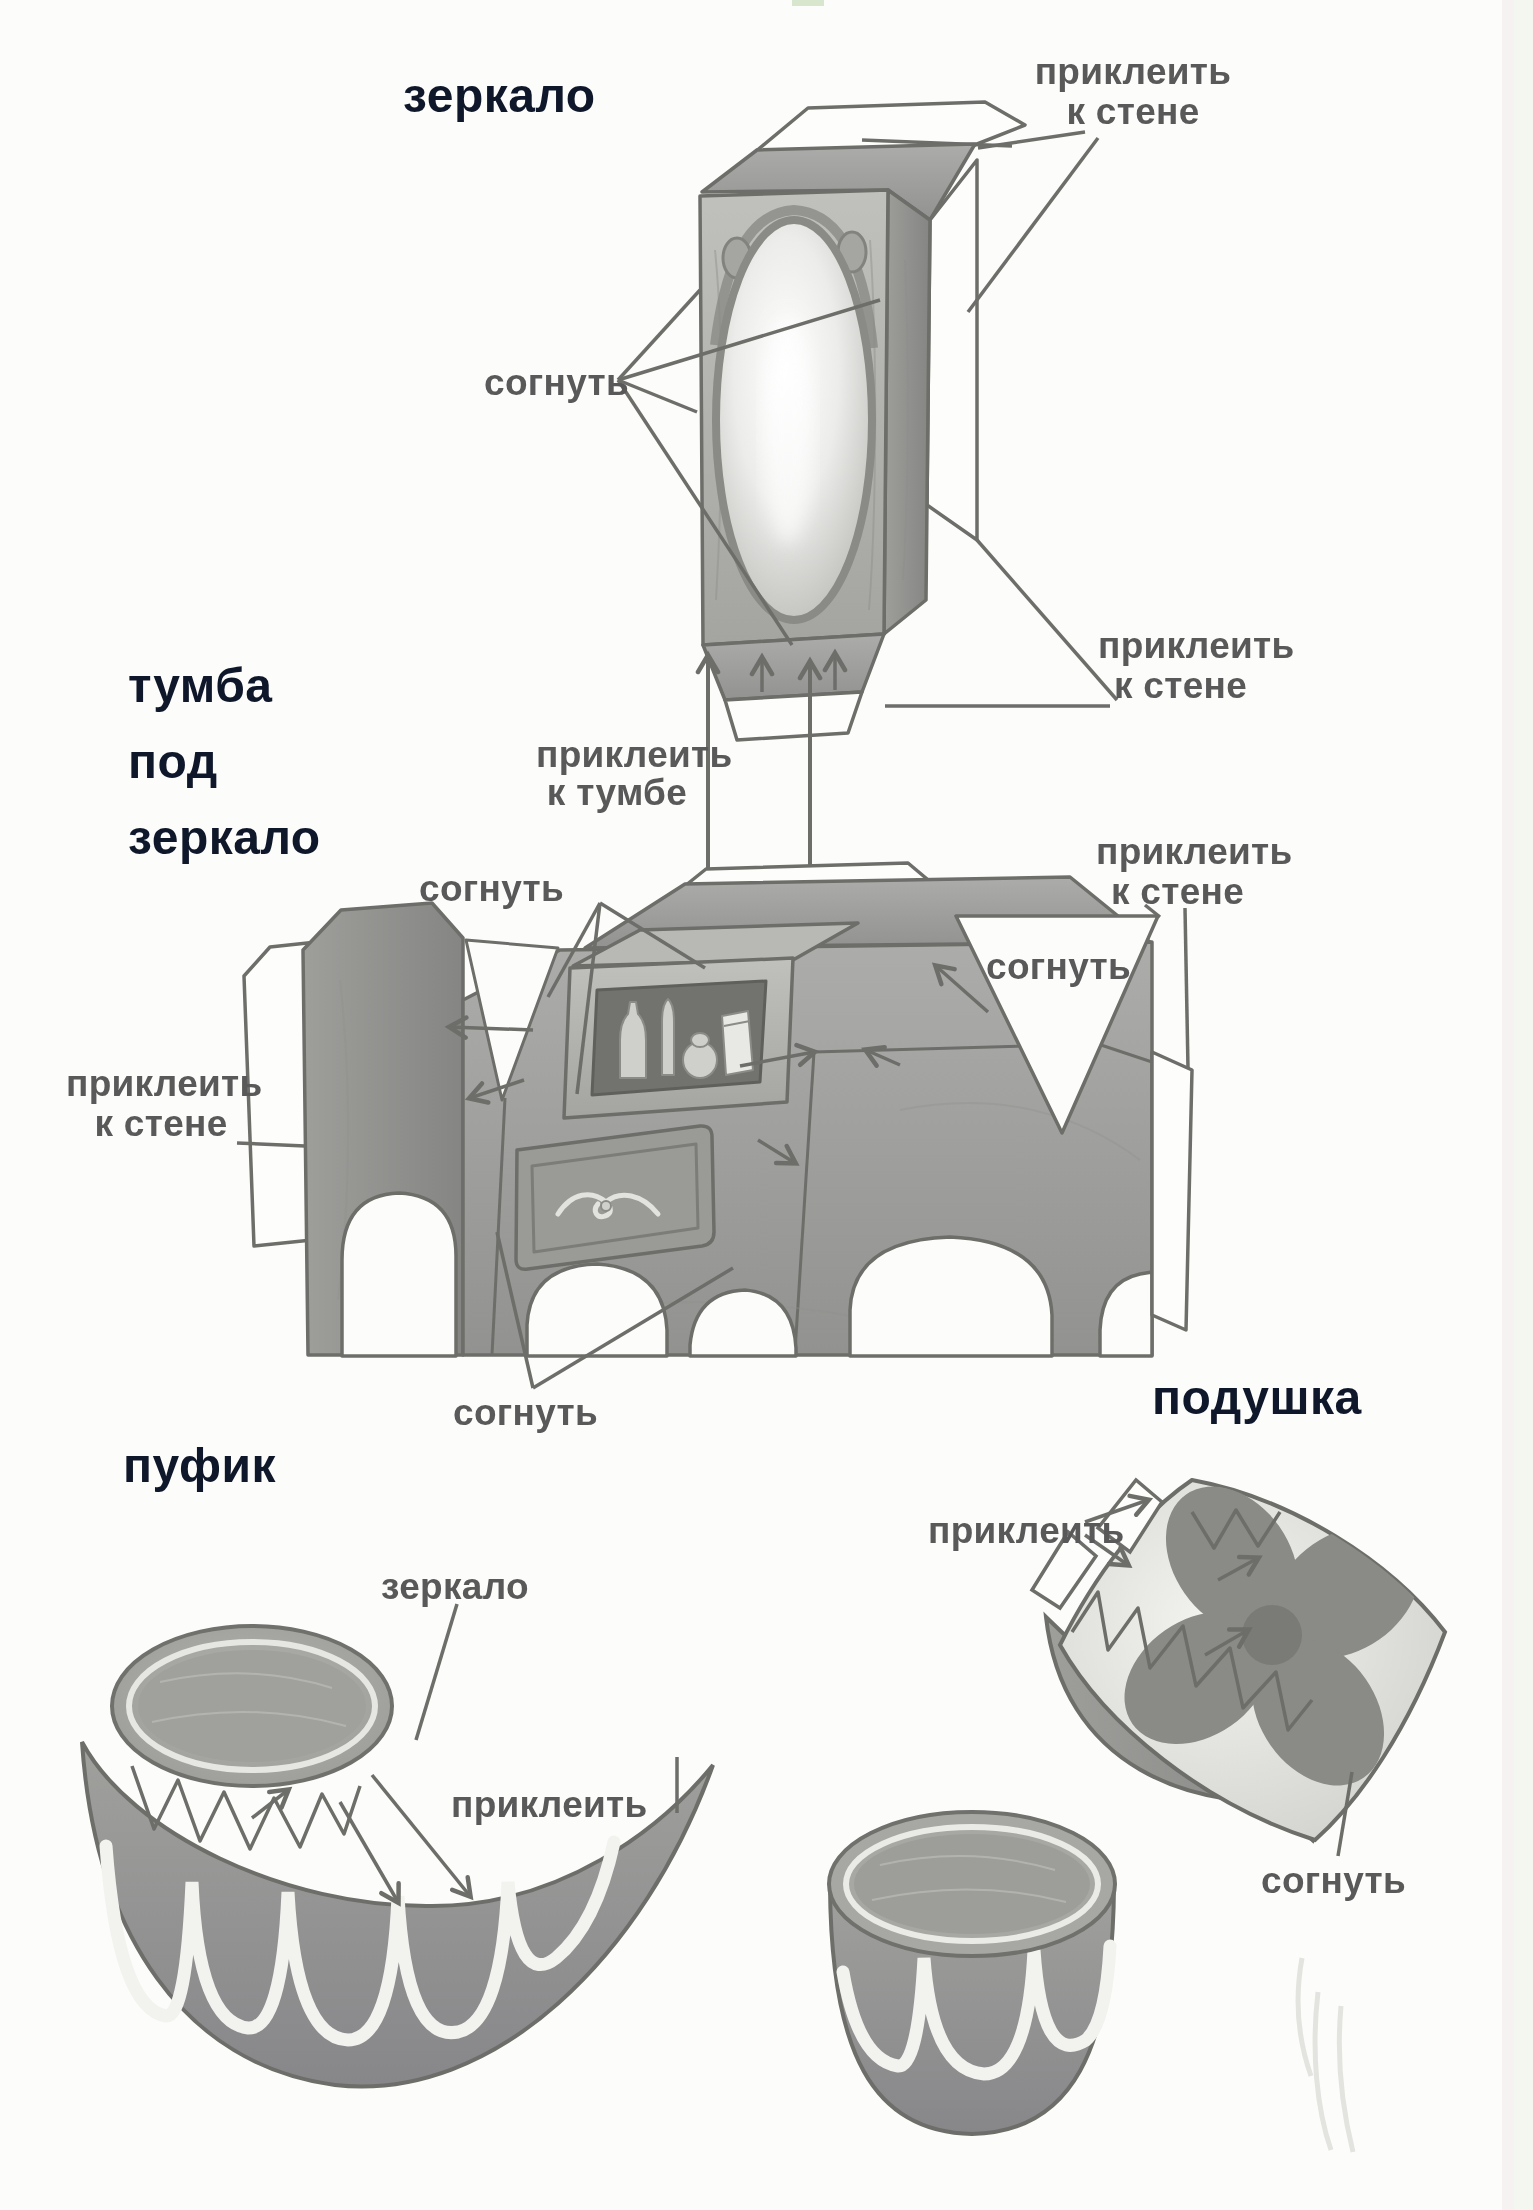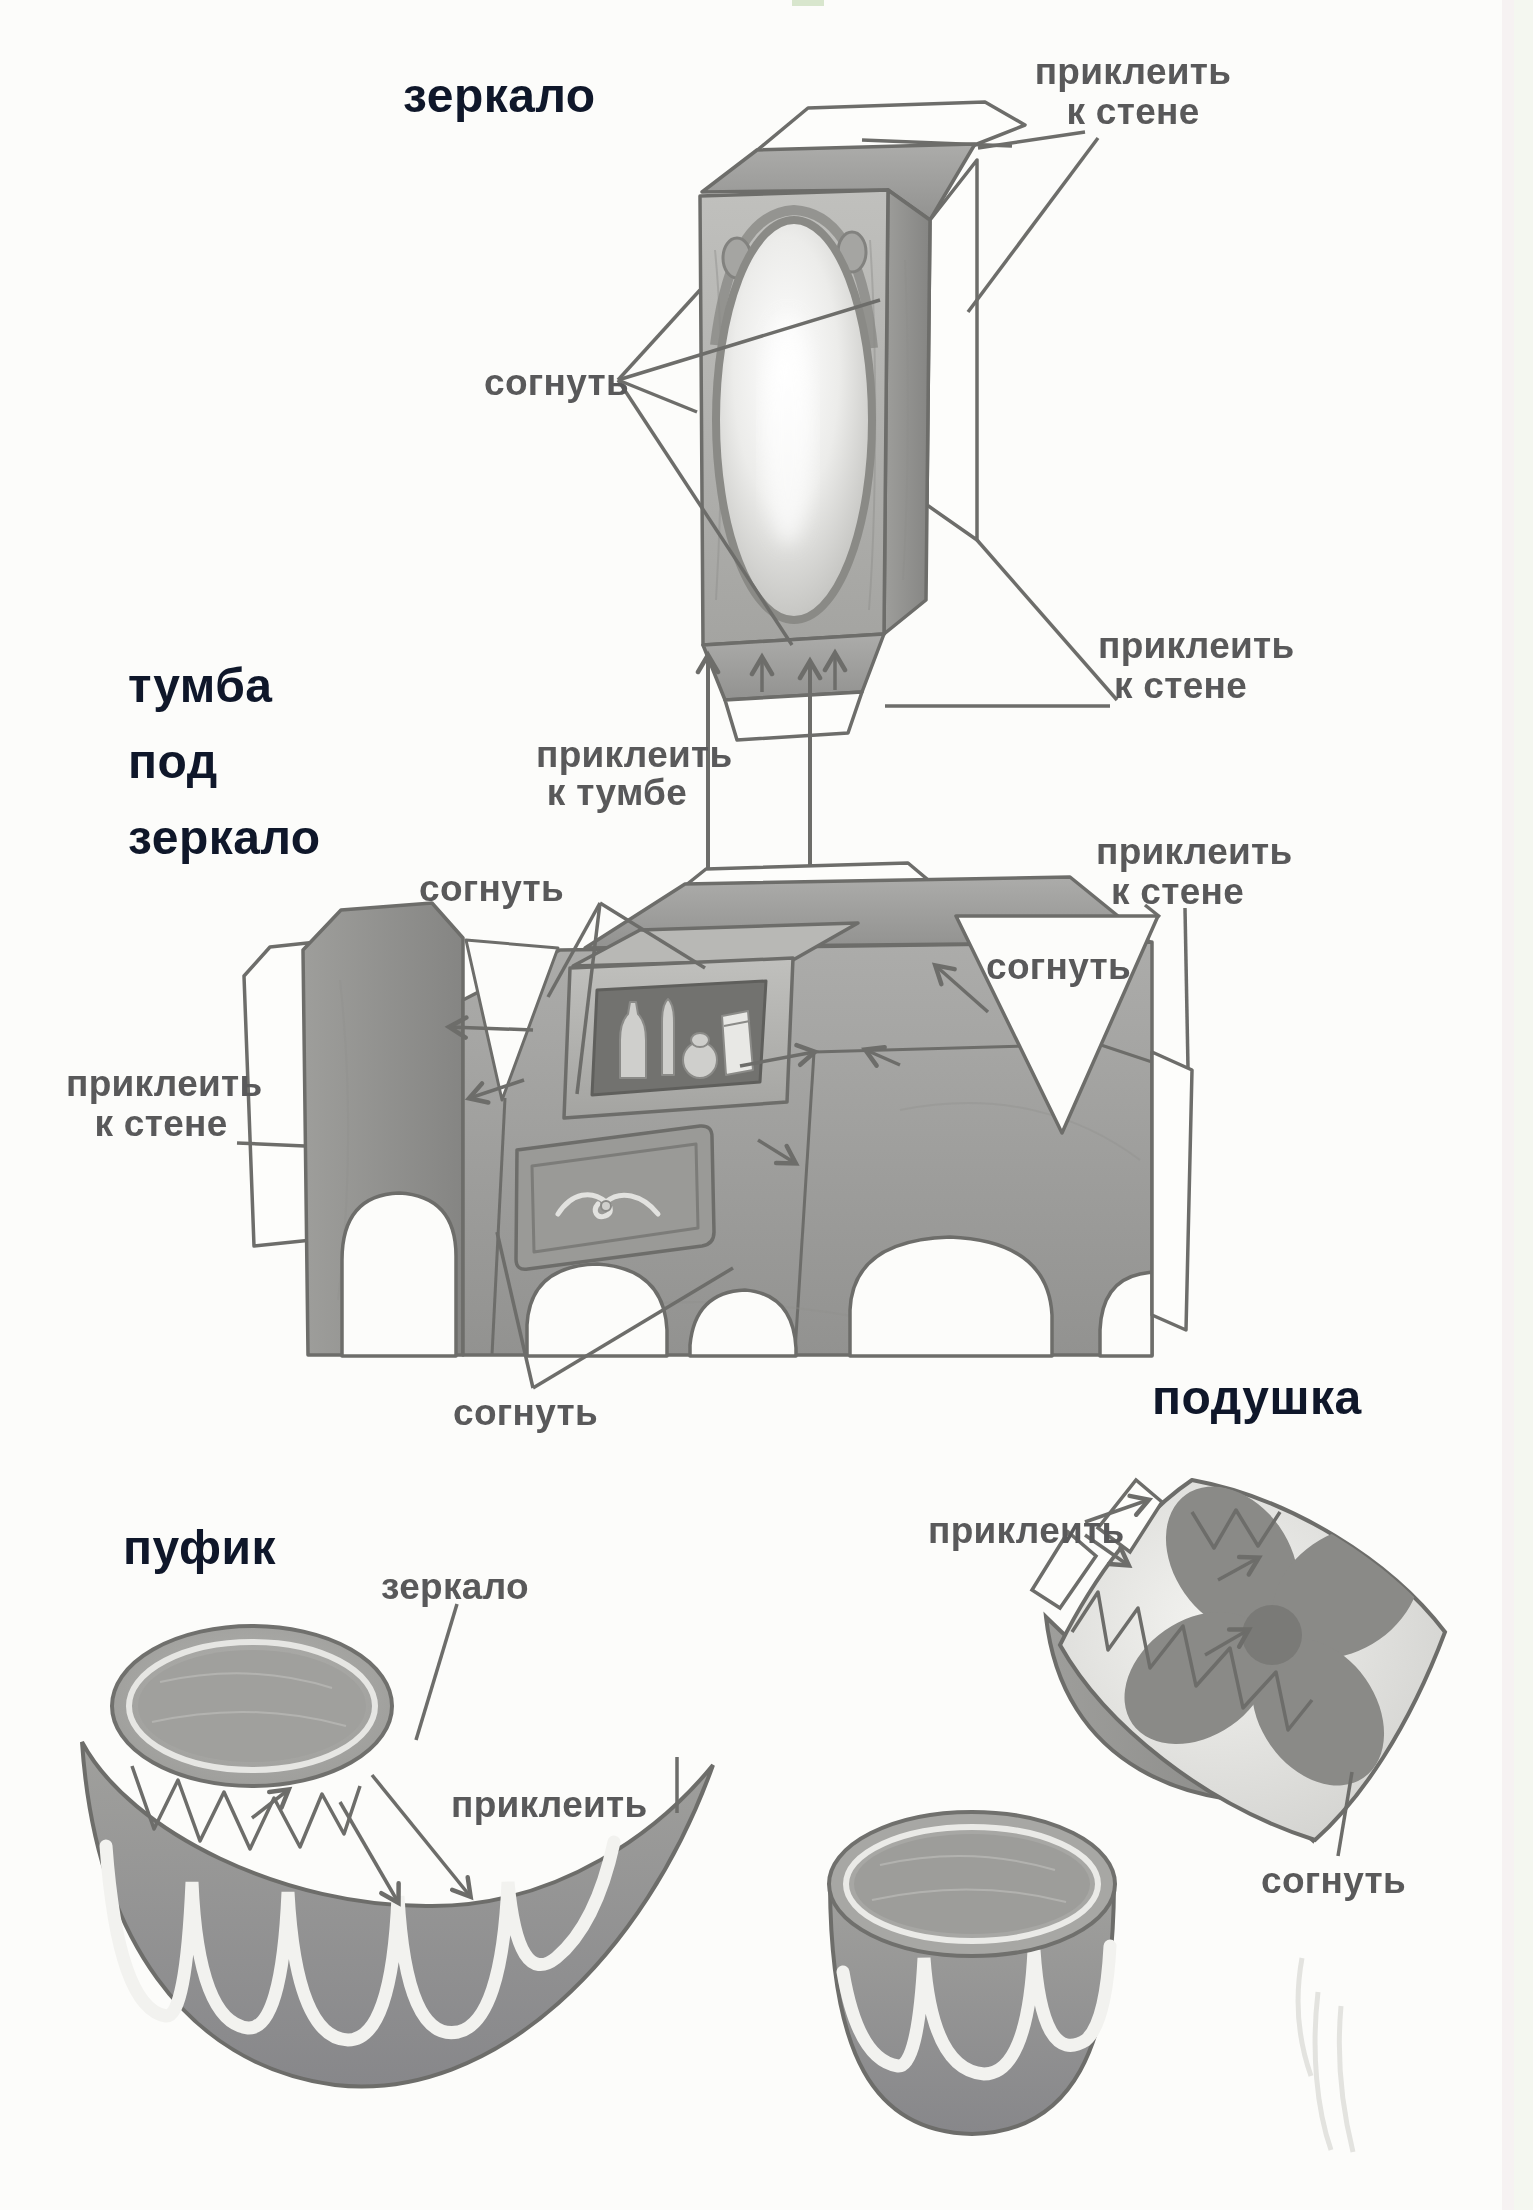--- a/index.html
+++ b/index.html
@@ -15,21 +15,21 @@
   .l-bend-mirror{left:484px;top:360px;}
   .l-glue-right-mirror{left:1098px;top:626px;width:165px;line-height:40px;}
   .t-vanity{left:128px;top:648px;line-height:76px;}
   .l-glue-tumba{left:536px;top:736px;width:162px;line-height:38px;}
   .l-bend-vtop{left:419px;top:866px;}
   .l-glue-right-v{left:1096px;top:832px;width:163px;line-height:40px;}
   .l-skleit{left:986px;top:944px;}
   .l-glue-left-v{left:66px;top:1064px;width:190px;line-height:40px;}
   .l-bend-vbottom{left:453px;top:1390px;}
   .t-pillow{left:1152px;top:1368px;text-align:right;}
-  .t-pouf{left:123px;top:1518px;}
+  .t-pouf{left:123px;top:1436px;}
   .l-otognut{left:381px;top:1564px;}
   .l-glue-pouf{left:451px;top:1782px;}
   .l-glue-pillow{left:928px;top:1508px;}
   .l-bend-pillow{left:1261px;top:1858px;}
 </style>
 </head>
 <body>
 
 <div class="page">
 

